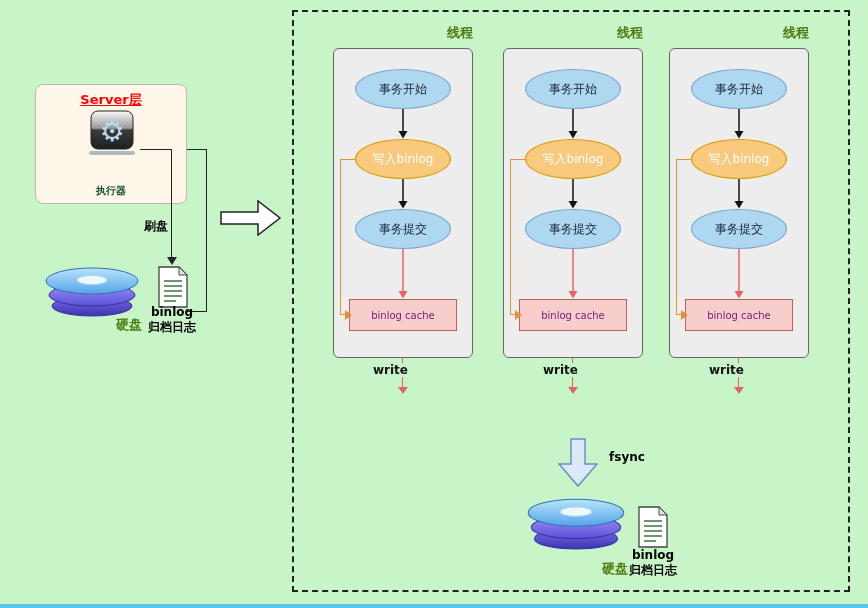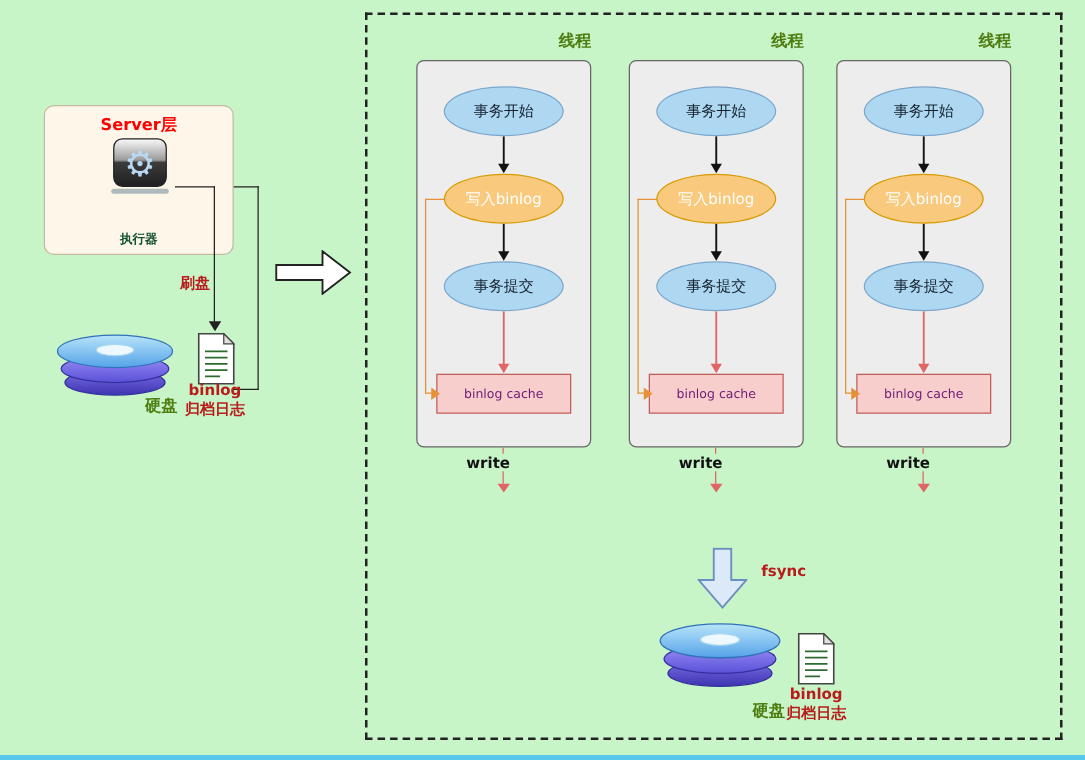--- a/index.html
+++ b/index.html
@@ -1,26 +1,26 @@
 <!DOCTYPE html>
 <html><head>
 <meta charset="utf-8">
 <style>
   * { margin:0; padding:0; box-sizing:border-box; }
   body { font-family: "DejaVu Sans", "Liberation Sans", sans-serif; }
   .canvas { position:relative; width:868px; height:608px; background:#c8f5c8; overflow:hidden; }
   .abs { position:absolute; }
-  .lbl { font-weight:bold; font-size:12px; color:#b91c1c; text-align:center; }
+  .lbl { font-weight:bold; font-size:12px; color:#000000; text-align:center; }
   .lbl13 { font-weight:bold; font-size:13px; color:#4d7c0f; text-align:right; }
 
   
   .server-box { left:35px; top:84px; width:152px; height:120px; background:#fdf6e9;
     border:1px solid #c4b8a4; border-radius:8px; }
   .server-title { position:absolute; top:6px; left:0; width:100%; text-align:center;
-    font-weight:bold; font-size:13px; color:#ff0000; }
+    font-weight:bold; font-size:13px; color:#ff0000;text-decoration:underline; }
   .executor-label { position:absolute; bottom:5px; left:0; width:100%; text-align:center;
     font-weight:bold; font-size:10px; color:#14532d; }
   .gear-wrap { position:absolute; left:50px; top:24px; }
 
   
   .hline { border-top:1.5px solid #222; height:0; }
   .vline { border-left:1.5px solid #222; width:0; }
   .head-down { width:0; height:0; border-left:5px solid transparent;
     border-right:5px solid transparent; border-top:8px solid #222; }
 

